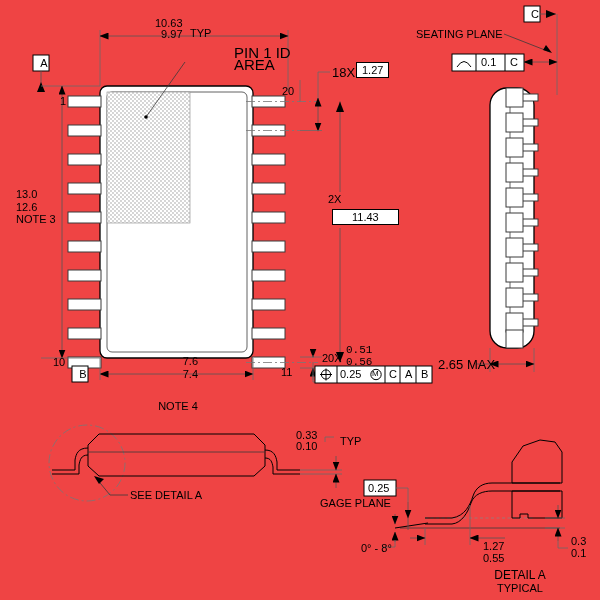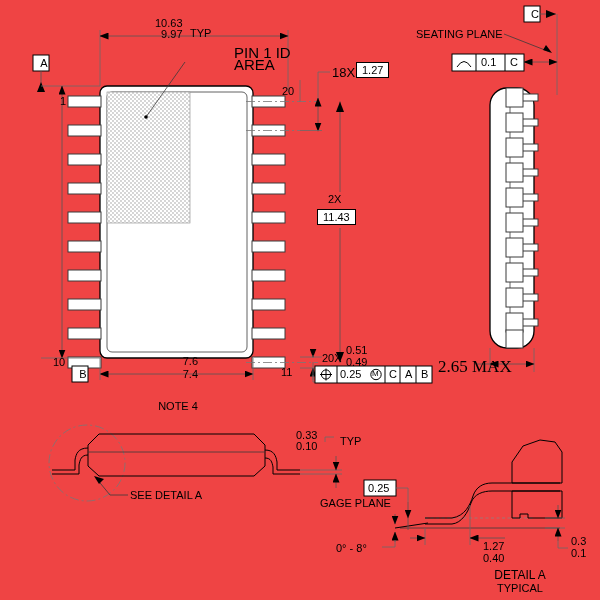--- a/index.html
+++ b/index.html
@@ -287,77 +287,82 @@
   <div style="position:absolute; left:36px; top:57px; font-size:11px; width:16px; text-align:center;">A</div>
 
   <div style="position:absolute; left:60px; top:95px; font-size:11px;">1</div>
 
   <div style="position:absolute; left:53px; top:356px; font-size:11px;">10</div>
 
   <div style="position:absolute; left:282px; top:85px; font-size:11px;">20</div>
 
   <div style="position:absolute; left:281px; top:366px; font-size:11px;">11</div>
 
+  <div style="position:absolute; left:16px; top:188px; font-size:11px; line-height:12.5px; text-align:left;">
+    <span>13.0</span><br>
+    <span>12.6</span><br>
+    <span>NOTE 3</span>
+  </div>
 
   <div style="position:absolute; left:75px; top:368px; font-size:11px; width:16px; text-align:center;">B</div>
 
   <div style="position:absolute; left:158px; top:355px; font-size:11px; line-height:12.5px; text-align:right; width:40px;">
     <span>7.6</span><br>
     <span>7.4</span>
   </div>
   <div style="position:absolute; left:155px; top:400px; font-size:11px; text-align:center; width:46px;">NOTE 4</div>
 
   <div style="position:absolute; left:332px; top:65px; font-size:13px;">18X</div>
   <div style="position:absolute; left:356px; top:62px; border:1px solid #000; background:#fff; padding:1px 5px; font-size:11px;">
     <span>1.27</span>
   </div>
 
   <div style="position:absolute; left:328px; top:193px; font-size:11px;">2X</div>
-  <div style="position:absolute; left:317px; top:209px; border:1px solid #000; background:#fff; padding:1px 5px; font-size:11px;">
+  <div style="position:absolute; left:332px; top:209px; border:1px solid #000; background:#fff; padding:1px 19px; font-size:11px;">
     <span>11.43</span>
   </div>
 
   <div style="position:absolute; left:322px; top:352px; font-size:11px;">20X</div>
-  <div style="position:absolute; left:346px; top:344px; font-size:11px; line-height:12px;">
+  <div style="position:absolute; left:346px; top:344px; font-size:11px; line-height:12px;font-family:Liberation Mono, monospace;">
     <span>0.51</span><br>
-    <span>0.49</span>
+    <span>0.56</span>
   </div>
 
   <div style="position:absolute; left:340px; top:368px; font-size:11px;">0.25</div>
   <div style="position:absolute; left:372px; top:369px; font-size:8px;">M</div>
   <div style="position:absolute; left:389px; top:368px; font-size:11px;">C</div>
   <div style="position:absolute; left:405px; top:368px; font-size:11px;">A</div>
   <div style="position:absolute; left:421px; top:368px; font-size:11px;">B</div>
 
   <div style="position:absolute; left:527px; top:8px; font-size:11px; width:16px; text-align:center;">C</div>
 
   <div style="position:absolute; left:416px; top:28px; font-size:11px;text-align:center;">SEATING PLANE</div>
 
   <div style="position:absolute; left:481px; top:56px; font-size:11px;">0.1</div>
   <div style="position:absolute; left:510px; top:56px; font-size:11px;">C</div>
 
-  <div style="position:absolute; left:438px; top:357px; font-size:17px;font-family:Liberation Serif, serif;">2.65 MAX</div>
+  <div style="position:absolute; left:438px; top:357px; font-size:13px;">2.65 MAX</div>
 
   <div style="position:absolute; left:130px; top:489px; font-size:11px;">SEE DETAIL A</div>
 
   <div style="position:absolute; left:296px; top:430px; font-size:11px; line-height:11px;">
     <span>0.33</span><br>
     <span>0.10</span>
   </div>
   <div style="position:absolute; left:340px; top:435px; font-size:11px;">TYP</div>
 
   <div style="position:absolute; left:368px; top:482px; font-size:11px;">0.25</div>
 
   <div style="position:absolute; left:320px; top:497px; font-size:11px;">GAGE PLANE</div>
 
-  <div style="position:absolute; left:336px; top:542px; font-size:11px;">0° - 8°</div>
+  <div style="position:absolute; left:361px; top:542px; font-size:11px;">0° - 8°</div>
 
   <div style="position:absolute; left:483px; top:540px; font-size:11px; line-height:12px;">
     <span>1.27</span><br>
-    <span>0.40</span>
+    <span>0.55</span>
   </div>
 
   <div style="position:absolute; left:571px; top:535px; font-size:11px; line-height:12px;">
     <span>0.3</span><br>
     <span>0.1</span>
   </div>
 
   <div style="position:absolute; left:482px; top:568px; font-size:12px; text-align:center; width:76px;">DETAIL A</div>
   <div style="position:absolute; left:482px; top:582px; font-size:11px; text-align:center; width:76px;">TYPICAL</div>
 

